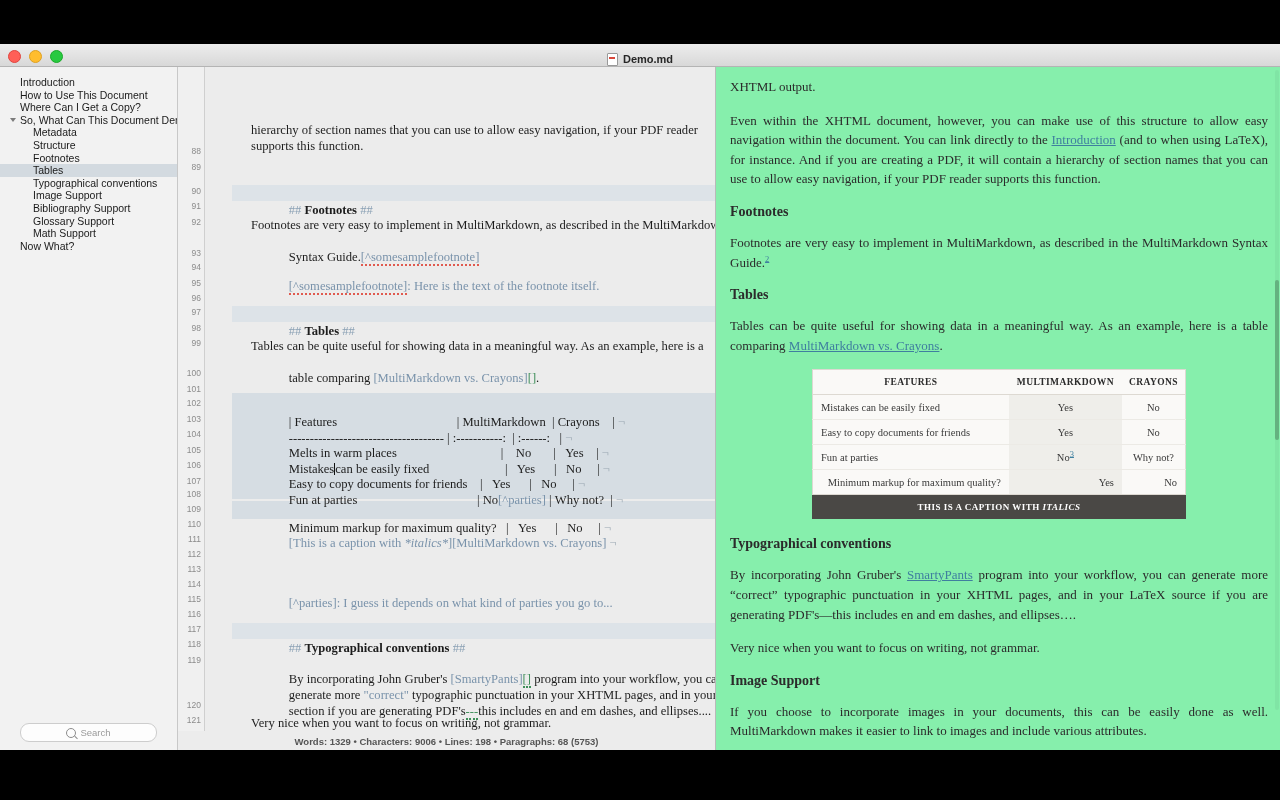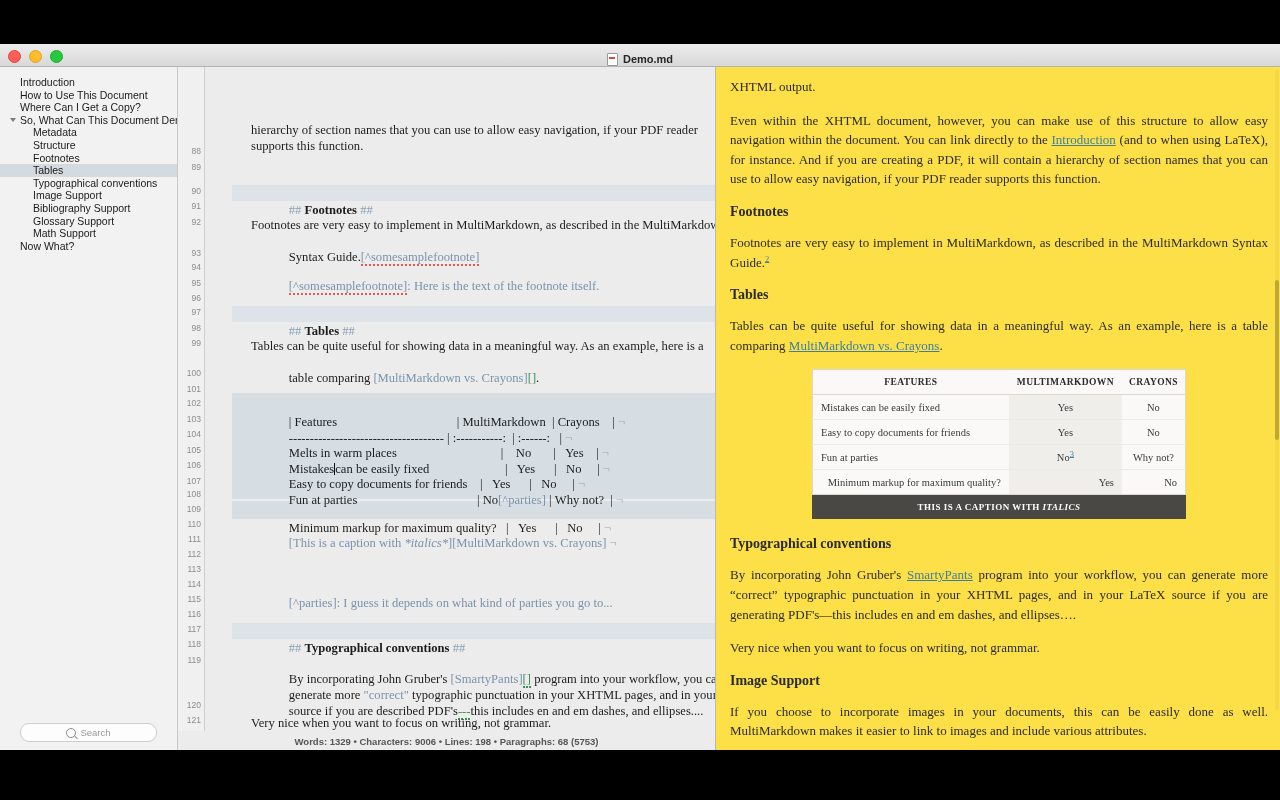--- a/index.html
+++ b/index.html
@@ -204,21 +204,21 @@
     height: 20px;
     display: flex; align-items: center; justify-content: center;
     font-size: 9.5px; color: #555;
     background: #ececec;
     font-family: "Liberation Sans", sans-serif;
     font-weight: 600;
   }
   
   #preview {
     flex: 1;
-    background: #fde047;
+    background: #86efac;
     position: relative;
     overflow: hidden;
     font-family: "Liberation Serif", serif;
     color: #2b2b2b;
   }
   #preview-inner {
     padding: 10px 14px 0 14px;
     width: 538px;
   }
   #preview p {
@@ -445,21 +445,21 @@
             <span class="md-hash">##</span><span class="md-head">&nbsp;</span><span class="md-head">Typographical conventions</span><span class="md-head">&nbsp;</span><span class="md-hash">##</span>
           </div>
 
           <div class="eline" style="top:588px;">
             <span>By incorporating John Gruber's </span><span class="md-link">[SmartyPants]</span><span class="md-green spell-g">[]</span><span> program into your workflow, you can</span>
           </div>
           <div class="eline" style="top:604px;">
             <span>generate more </span><span class="md-link">"correct"</span><span> typographic punctuation in your XHTML pages, and in your LaTeX</span>
           </div>
           <div class="eline" style="top:620px;">
-            <span>source if you are described PDF's</span><span class="md-green spell-g">---</span><span>this includes en and em dashes, and ellipses....</span>
+            <span>section if you are generating PDF's</span><span class="md-green spell-g">---</span><span>this includes en and em dashes, and ellipses....</span>
           </div>
 
           <div class="eline" style="top:648px;">Very nice when you want to focus on writing, not grammar.</div>
 
         </div>
         <div id="status">Words: 1329 • Characters: 9006 • Lines: 198 • Paragraphs: 68 (5753)</div>
       </div>
 
       <div id="preview">
         <div id="preview-inner">

